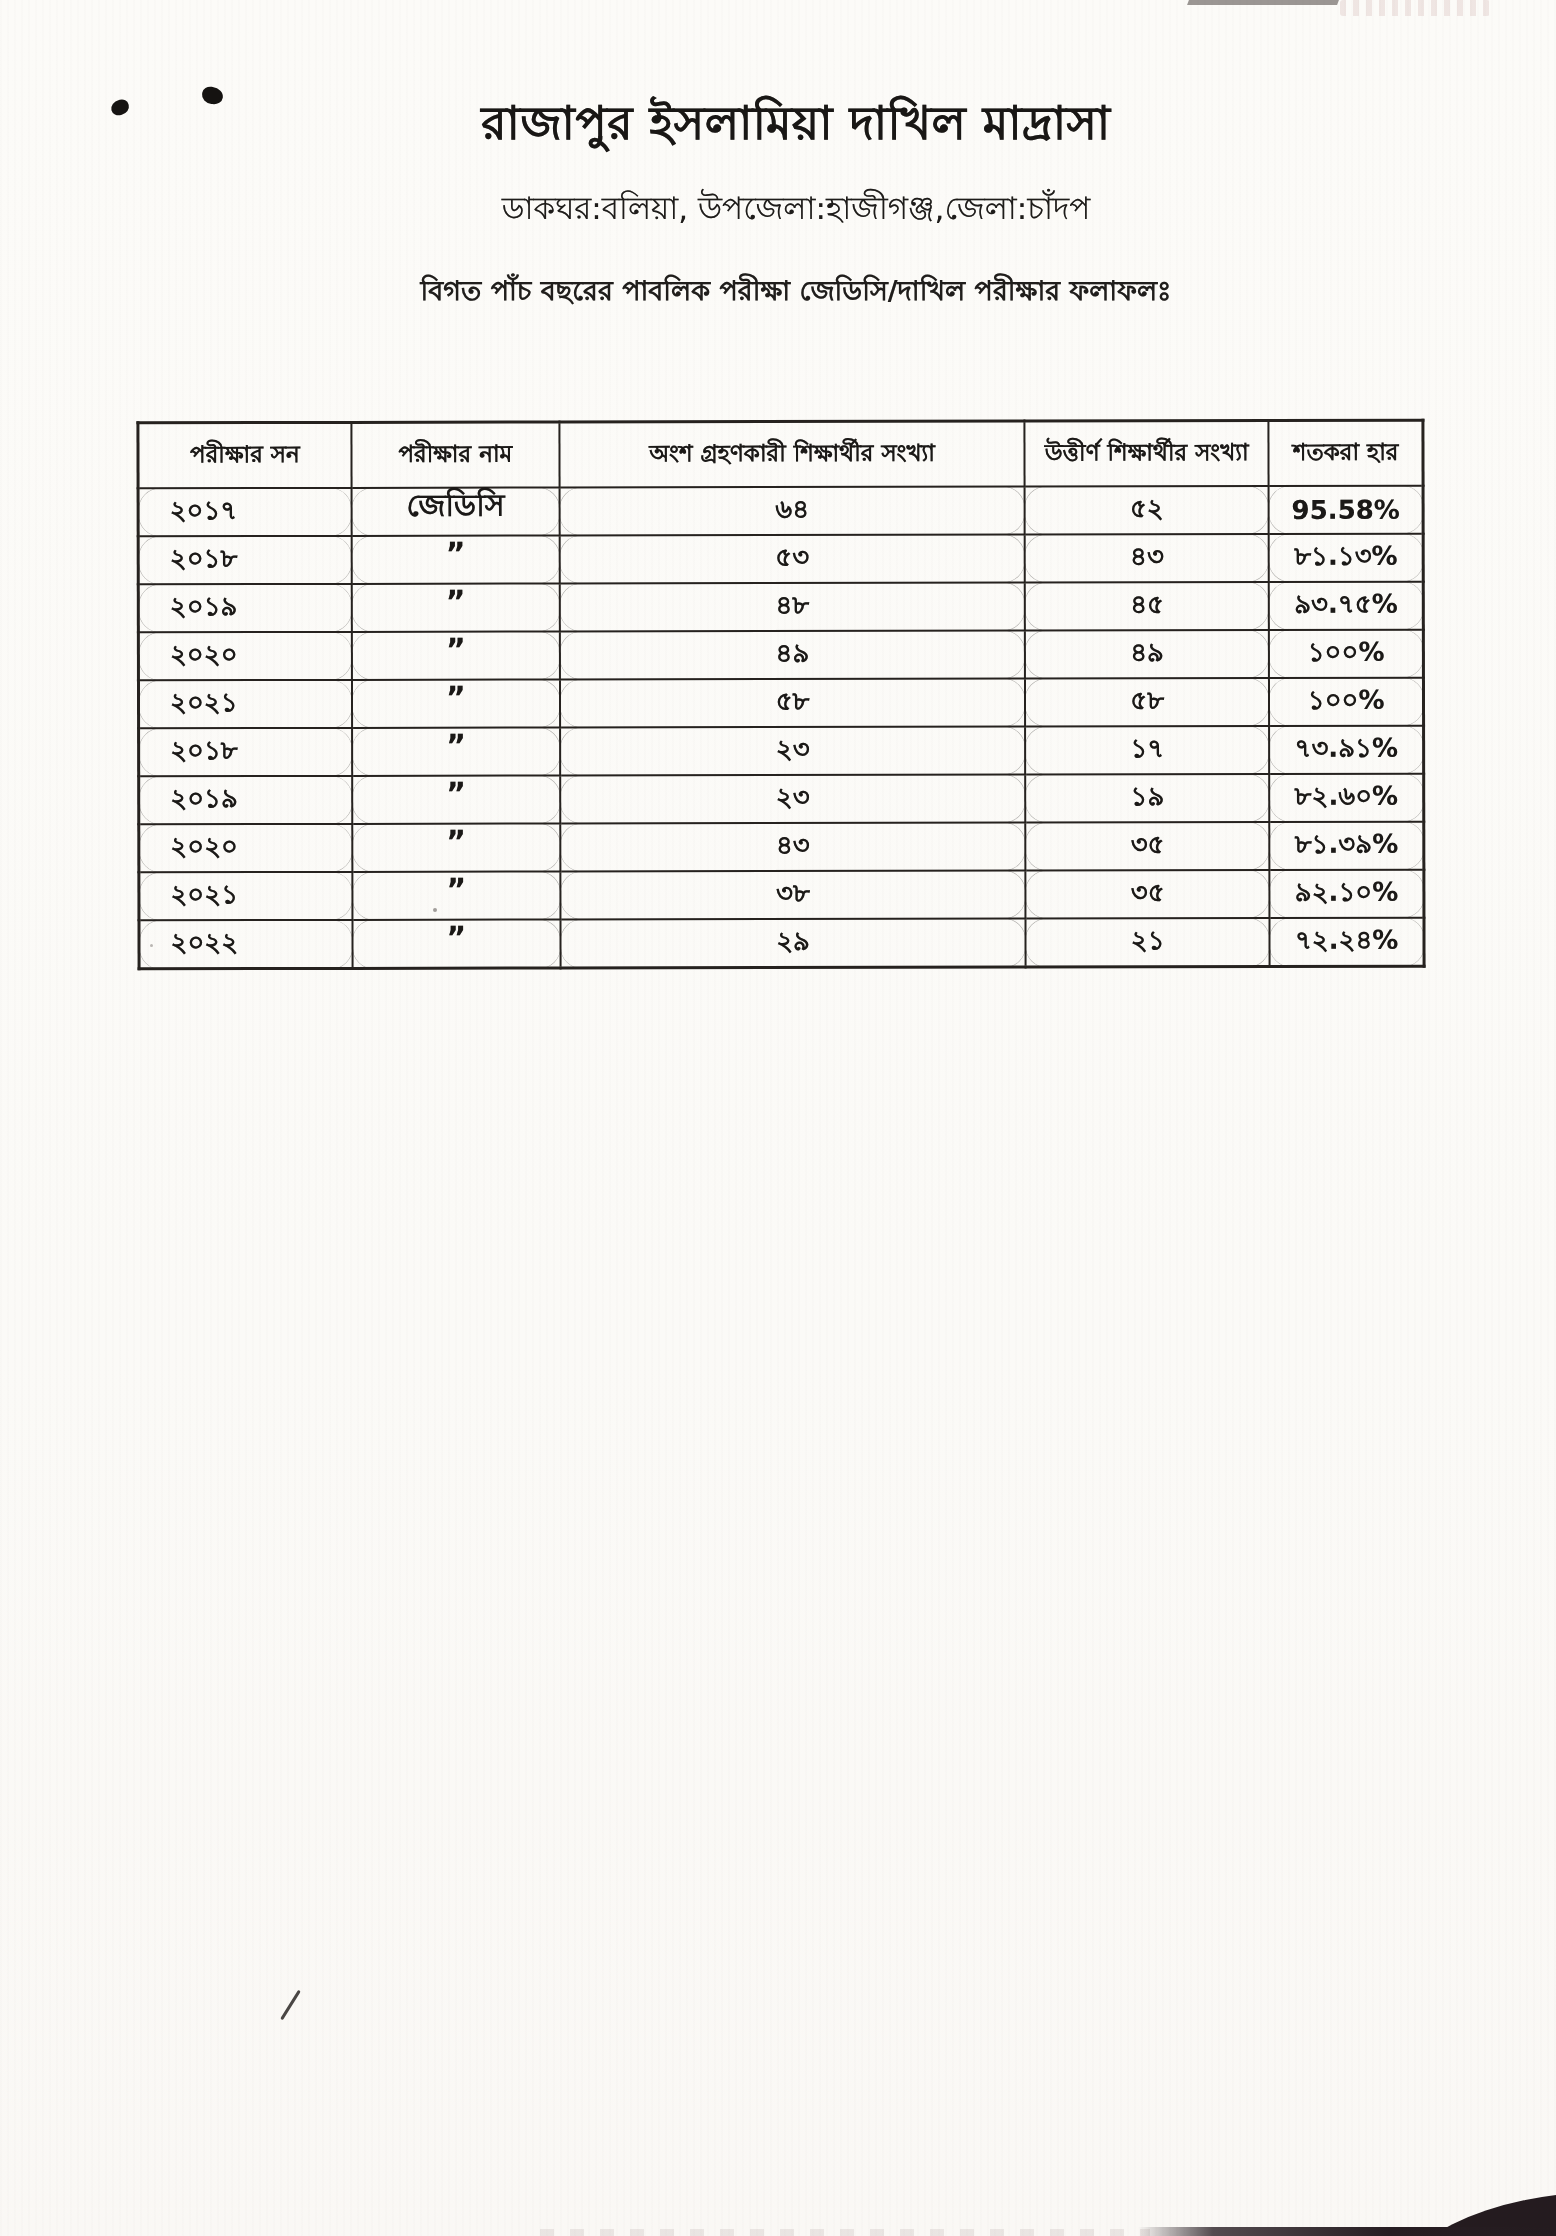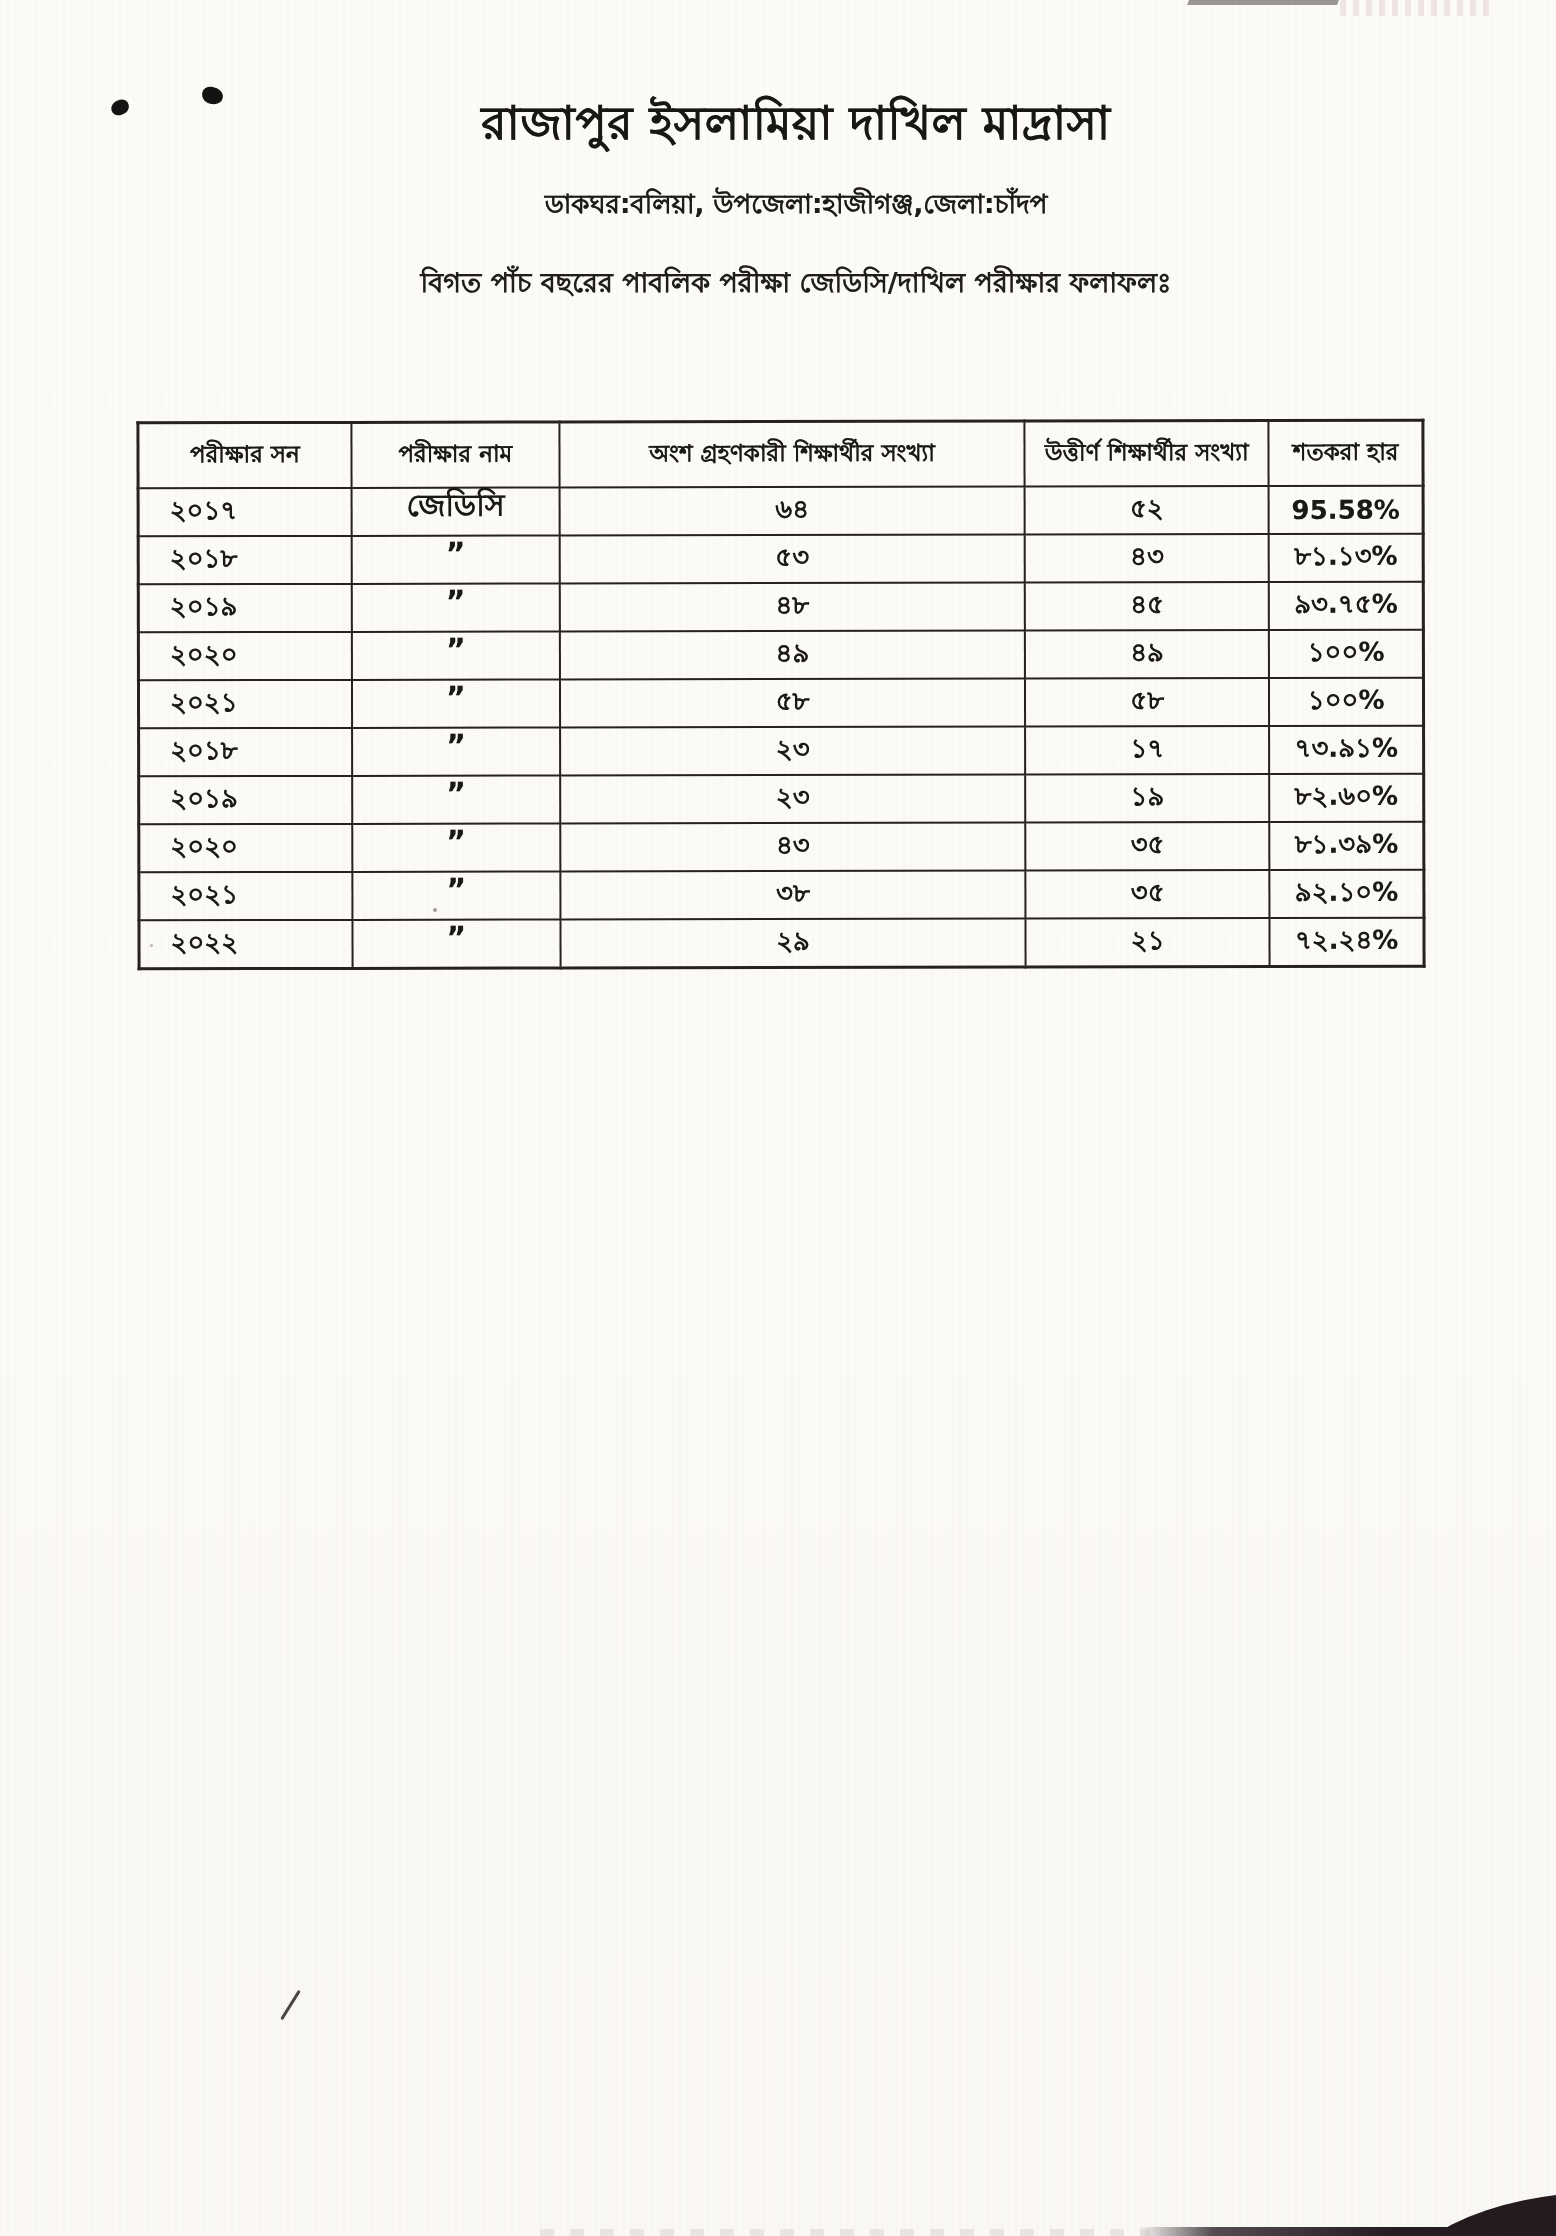--- a/index.html
+++ b/index.html
@@ -21,21 +21,21 @@
   
   .doc-header { padding-top:88px; text-align:center;padding-left:36px; }
   .doc-title {
     margin:0;
     font-size:46px; font-weight:700; letter-spacing:0.5px;
     color:#191715;
     text-shadow:0 0 0.6px rgba(20,18,16,0.55);
   }
   .doc-address {
     margin-top:20px;
-    font-size:26px; font-weight:700; color:#1e1c1a;
+    font-size:31px; font-weight:400; color:#1e1c1a;
     text-shadow:0 0 0.5px rgba(20,18,16,0.45);
   }
   .doc-subject {
     margin-top:34px;
     font-size:27px; font-weight:700; color:#201e1c;
     text-shadow:0 0 0.4px rgba(20,18,16,0.4);
   }
 
   
   .table-wrap { position:absolute; left:137px; top:420px; width:1288px; }
@@ -54,20 +54,21 @@
     font-size:23px; font-weight:700; color:#1b1917;
     padding:12px 4px; text-align:center; vertical-align:middle;
     text-shadow:0 0 0.4px rgba(20,18,16,0.5);
   }
   td.dcell {
     height:38px;
     font-size:26px; font-weight:700; color:#1b1917;
     text-align:center; vertical-align:middle;
     padding:1px 4px;
     text-shadow:0 0 0.4px rgba(20,18,16,0.45);
+    border-radius:22px;
   }
   td.cell-year { text-align:left; padding-left:30px; }
   td.cell-name { vertical-align:top; font-size:30px; padding-top:2px; line-height:1; }
 
   
   .artifact { position:absolute; pointer-events:none; }
   .ink-dot-1 {
     left:111px; top:100px; width:18px; height:15px;
     background:#161412; border-radius:60% 45% 55% 50%;
     transform:rotate(-14deg);

